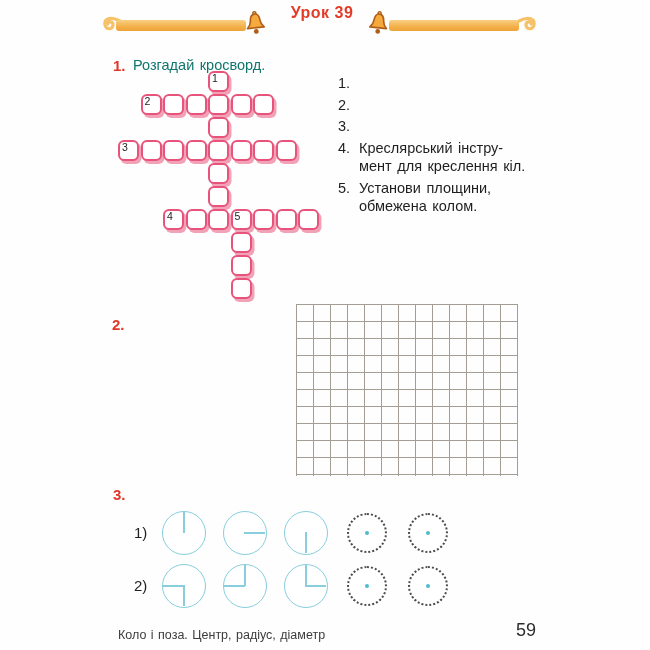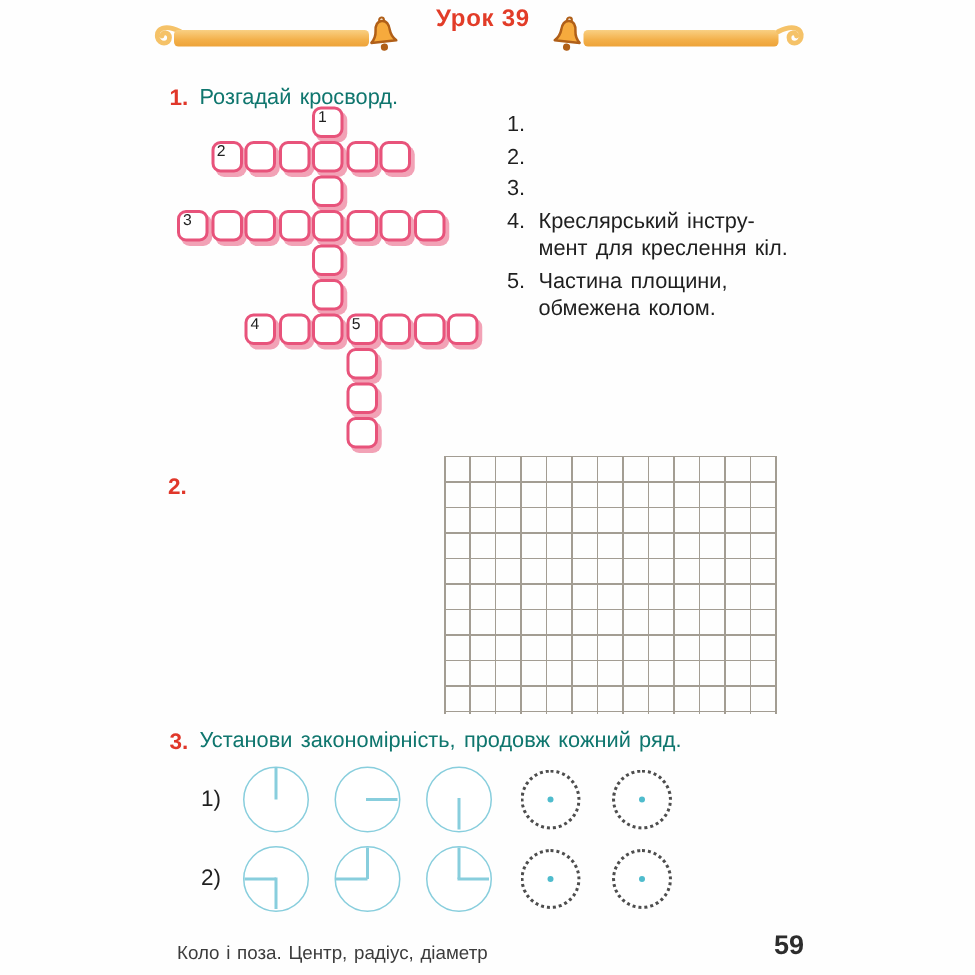--- a/index.html
+++ b/index.html
@@ -56,21 +56,21 @@
   .circ.solid{width:44px;height:44px;top:0;border:1.5px solid #88cedd;background:#fff;}
   .circ.dashed{width:40px;height:40px;top:2px;border:2px dotted #4d4d4d;background:#fff;}
   .rline{position:absolute;background:#88cedd;}
   .rline.up{left:19.5px;top:0;width:2px;height:21px;}
   .rline.down{left:19.5px;top:20px;width:2px;height:21px;}
   .rline.left{left:0;top:19.5px;width:21px;height:2px;}
   .rline.right{left:20px;top:19.5px;width:21px;height:2px;}
   .dot{position:absolute;left:16px;top:16px;width:4px;height:4px;border-radius:50%;background:#4fbccd;}
   
   .topic{position:absolute;left:118px;top:628px;font-size:12.5px;color:#3c3c3c;word-spacing:1px;}
-  .pagenum{position:absolute;left:516px;top:620px;font-size:18px;font-weight:bold;color:#2d2d2d;}
+  .pagenum{position:absolute;left:516px;top:620px;font-size:18px;font-weight:normal;color:#2d2d2d;}
 </style>
 </head>
 <body>
 
 <div class="page">
 
   <header>
     <svg class="curl curl-l" viewBox="0 0 22 24">
       <path d="M20 8 C10 3 4 6 5 12 C6 17 13 17 13 12 C13 8 8 8 8 11" fill="none" stroke="#f5c268" stroke-width="3.2" stroke-linecap="round"></path>
     </svg>
@@ -146,31 +146,30 @@
       <div class="clue">
         <span class="clue-num">3.</span>
       </div>
       <div class="clue">
         <span class="clue-num">4.</span>
         <span class="clue-text">Креслярський інстру-
 мент для креслення кіл.</span>
       </div>
       <div class="clue">
         <span class="clue-num">5.</span>
-        <span class="clue-text">Частина площини,
+        <span class="clue-text">Установи площини,
 обмежена колом.</span>
       </div>
     </div>
 
   <div class="tasknum t2">2.</div>
 
   <div class="draw-grid"></div>
 
   <div class="tasknum t3">3.</div>
-  <div class="tasktitle t3t">Установи закономірність, продовж кожний ряд.</div>
 
   <div class="prow prow1">
     <span class="rlabel">1)</span>
     <div class="circles">
         <div class="circ solid" style="left: 162px;">
           <span class="rline up"></span>
         </div>
         <div class="circ solid" style="left: 223px;">
           <span class="rline right"></span>
         </div>

